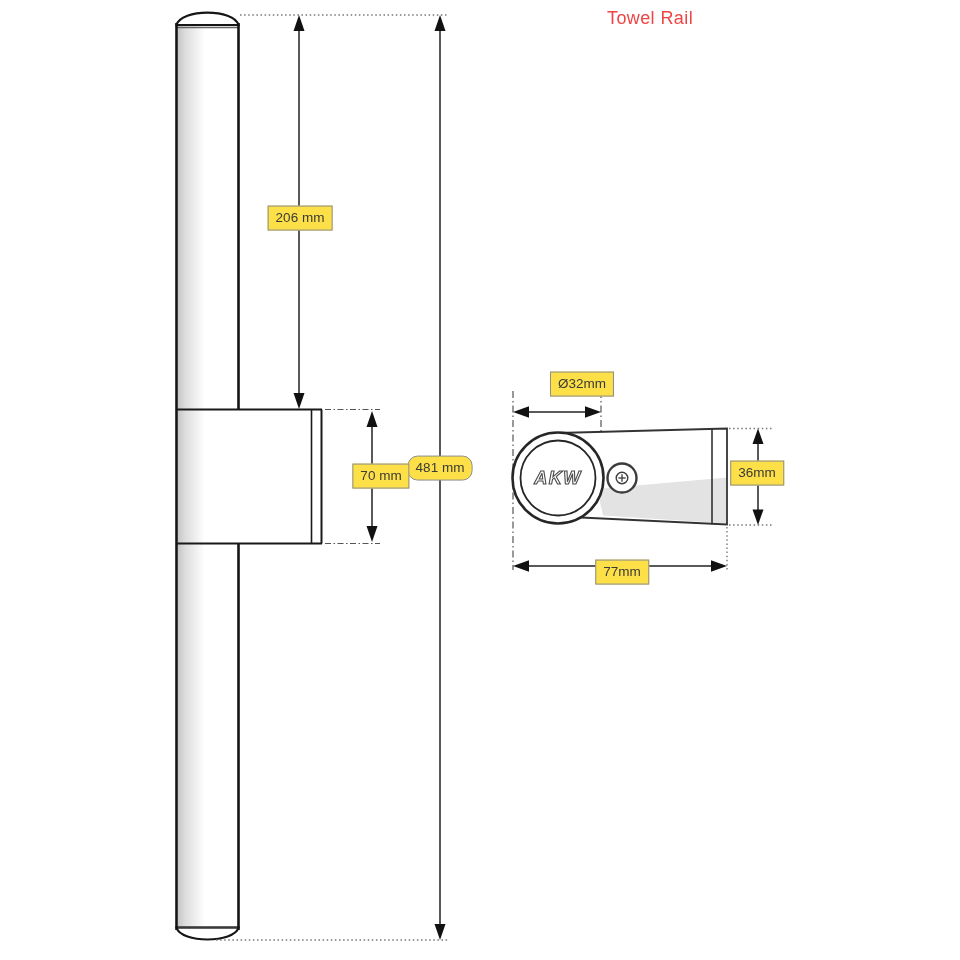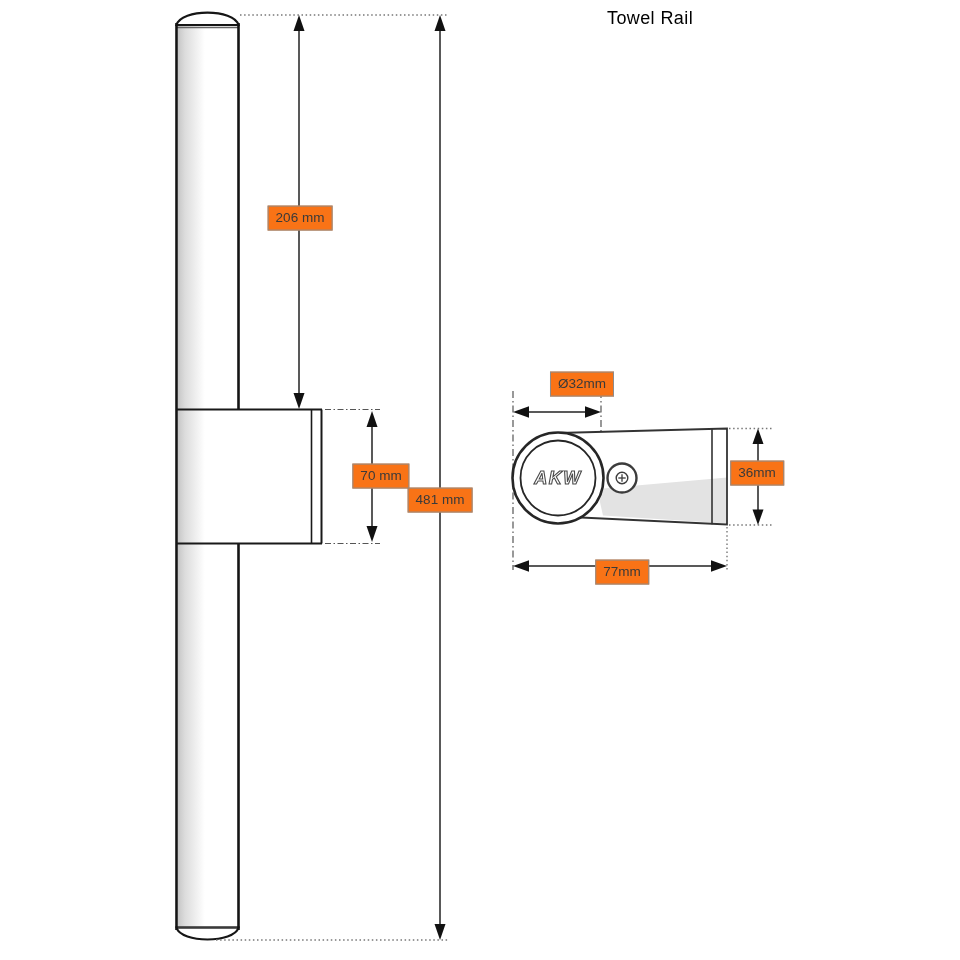--- a/index.html
+++ b/index.html
@@ -3,25 +3,25 @@
 <meta charset="utf-8">
 <style>
   html,body{margin:0;padding:0;background:#fff;}
   .canvas{
     position:relative;width:960px;height:960px;background:#ffffff;
     font-family:"Liberation Sans",sans-serif;overflow:hidden;
   }
   .drawing-svg{position:absolute;left:0;top:0;}
   .page-title{
     position:absolute;left:607px;top:8px;
-    font-size:18px;color:#000000;letter-spacing:0.4px;white-space:nowrap;
+    font-size:18px;color:#ef4444;letter-spacing:0.4px;white-space:nowrap;
   }
   .dim-box{
     position:absolute;transform:translate(-50%,-50%);
-    background:#f97316;border:1px solid #8d8d8d;
+    background:#fde047;border:1px solid #8d8d8d;
     padding:3px 7px;font-size:13.5px;color:#3a3a3a;
     white-space:nowrap;line-height:1.25;
   }
 </style>
 </head>
 <body>
 
 <div class="canvas">
 
   <svg class="drawing-svg" width="960" height="960" viewBox="0 0 960 960">
@@ -121,19 +121,19 @@
         <line x1="519" y1="566" x2="721" y2="566" stroke="#222222" stroke-width="1.5"></line>
         <polygon points="513,566 529,560.2 529,571.8" fill="#111111"></polygon>
         <polygon points="727,566 711,560.2 711,571.8" fill="#111111"></polygon>
       </g>
     </g>
   </svg>
 
   <div class="page-title">Towel Rail</div>
 
   <div class="dim-box" style="left:300px;top:218px;">206 mm</div>
-  <div class="dim-box" style="left:440px;top:500px;">481 mm</div>
+  <div class="dim-box" style="left:440px;top:468px;border-radius:10px;">481 mm</div>
   <div class="dim-box" style="left:381px;top:476px;">70 mm</div>
   <div class="dim-box" style="left:582px;top:384px;">Ø32mm</div>
   <div class="dim-box" style="left:757px;top:473px;text-align:center;">36mm</div>
   <div class="dim-box" style="left:622px;top:572px;">77mm</div>
 
 </div>
 
 </body></html>

